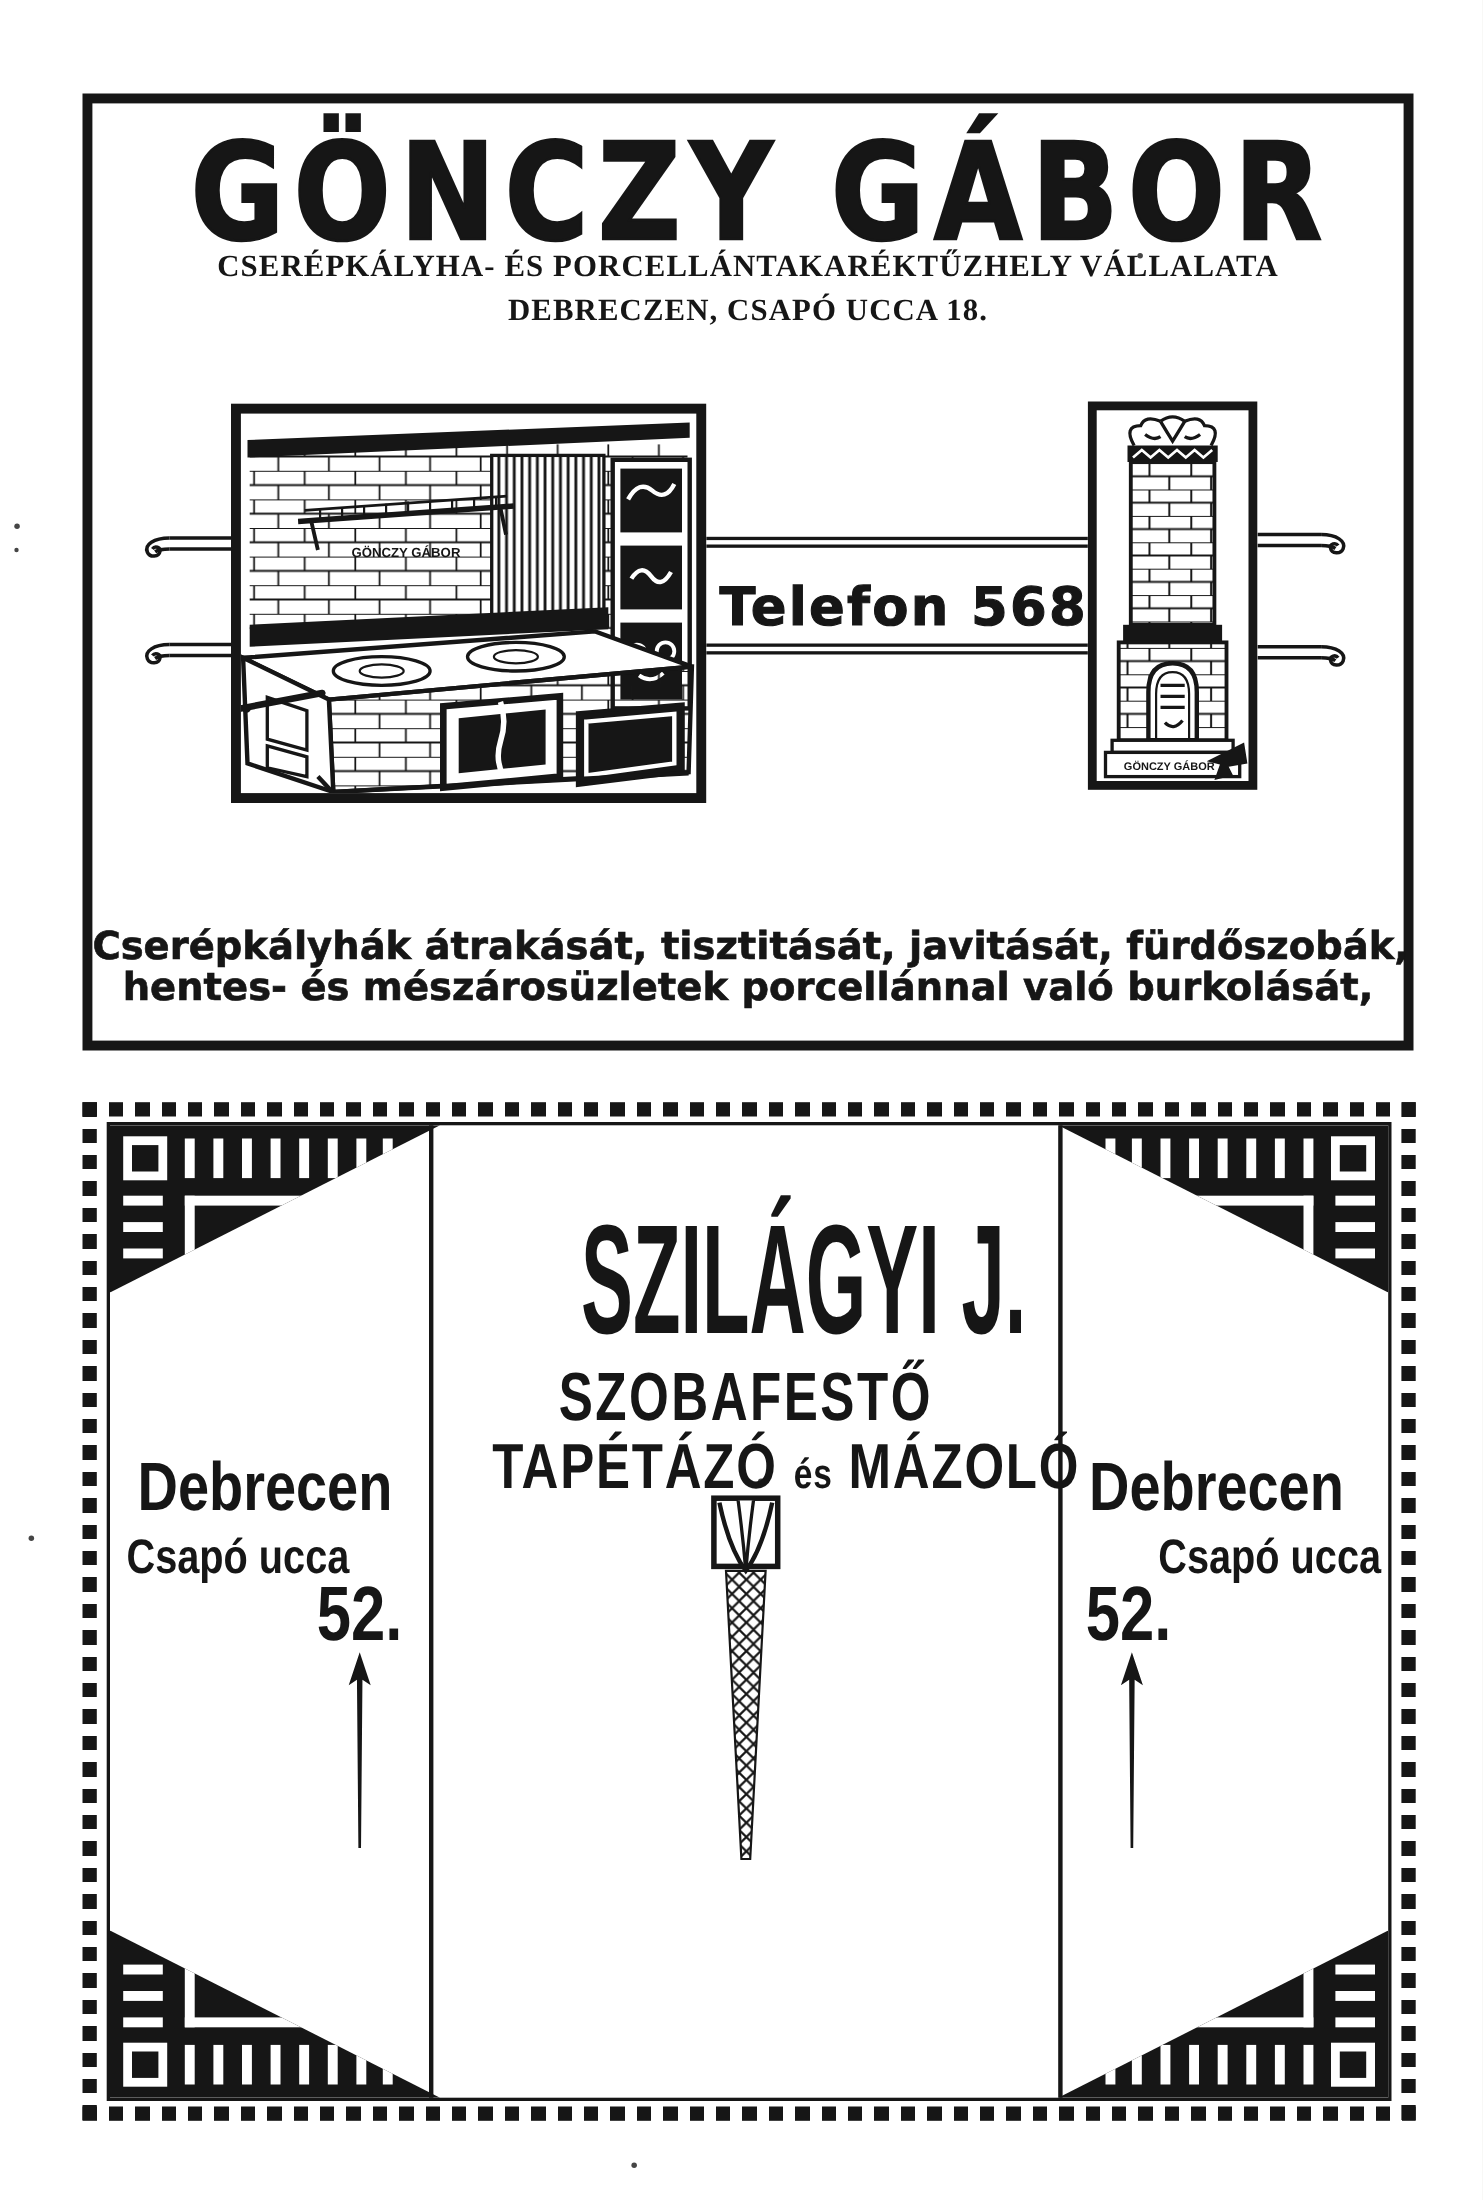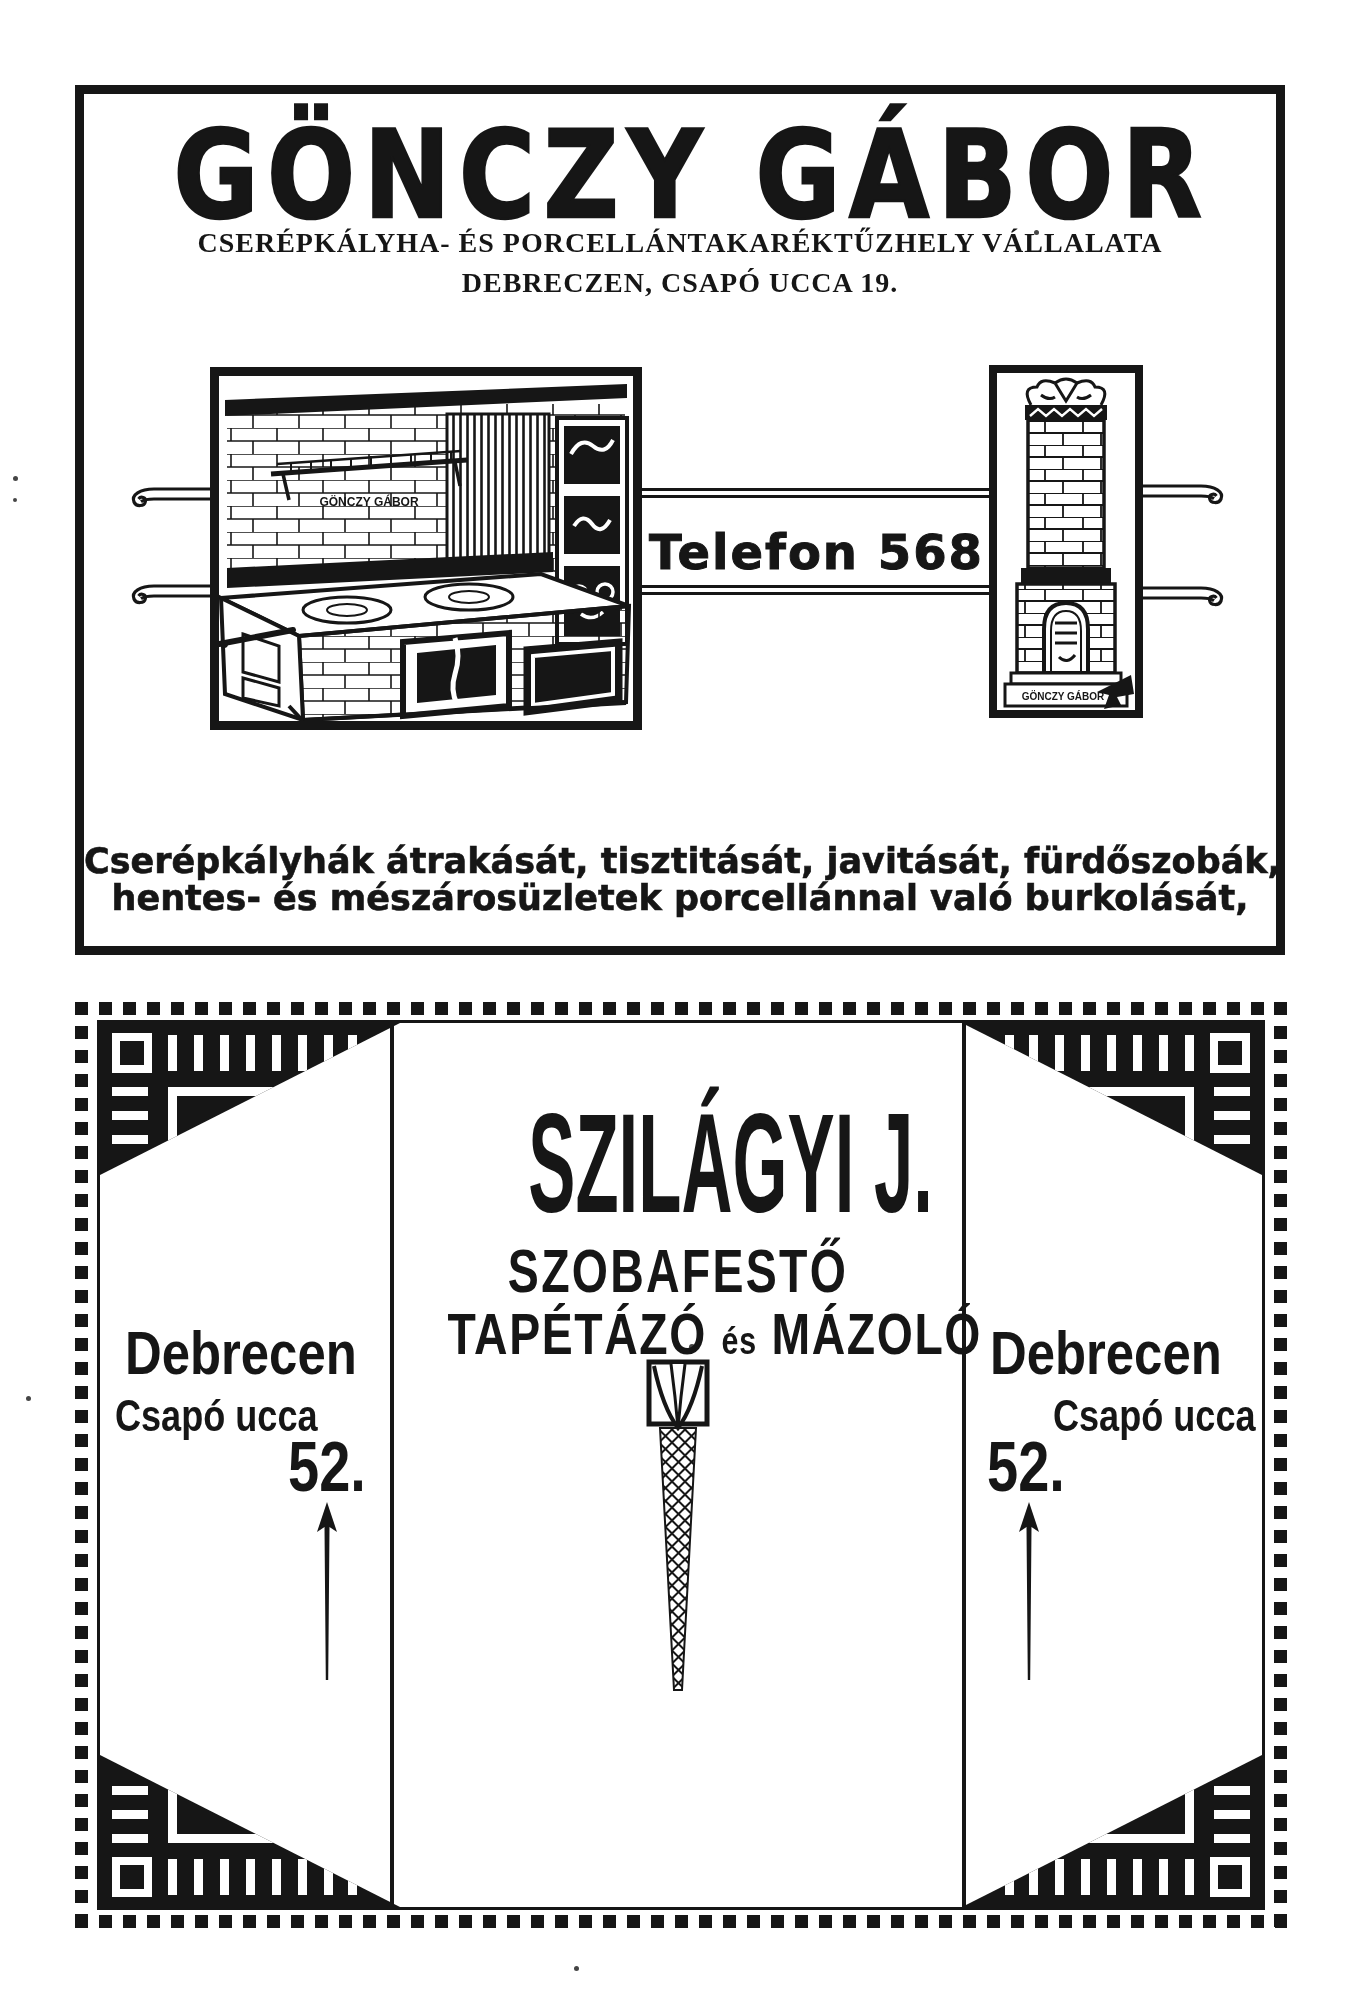--- a/index.html
+++ b/index.html
@@ -27,21 +27,21 @@
     -webkit-text-stroke:2.5px var(--ink);
   }
   .gonczy-sub{
     left:0;right:0;text-align:center;
     font-family:"Liberation Serif",serif;font-weight:bold;
     font-size:28px;line-height:1.05;letter-spacing:1px;white-space:nowrap;
   }
   .frame{border:9px solid var(--ink);box-sizing:content-box;background:#fff;}
   .midrule{height:4px;border-top:3px solid var(--ink);border-bottom:3px solid var(--ink);}
   .telefon{
-    text-align:center;font-family:"DejaVu Sans",sans-serif;font-weight:bold;
+    text-align:right;font-family:"DejaVu Sans",sans-serif;font-weight:bold;
     font-size:48px;letter-spacing:2px;-webkit-text-stroke:1px var(--ink);white-space:nowrap;
   }
   .elvallal{
     left:0;right:0;text-align:center;font-family:"DejaVu Sans",sans-serif;
     font-weight:bold;font-size:38px;letter-spacing:7px;-webkit-text-stroke:.8px var(--ink);
   }
   .services{
     left:0;right:0;text-align:center;font-family:"DejaVu Sans",sans-serif;
     font-weight:bold;font-size:35px;line-height:1;white-space:nowrap;
     -webkit-text-stroke:.6px var(--ink);
@@ -84,21 +84,21 @@
   <div class="speck" style="left:1034px;top:230px;width:5px;height:5px;"></div>
   <div class="speck" style="left:26px;top:1396px;width:5px;height:5px;"></div>
   <div class="speck" style="left:574px;top:1966px;width:5px;height:5px;"></div>
 
   <div class="abs gonczy-ad">
 
     <div class="abs gonczy-title">GÖNCZY GÁBOR</div>
 
     <div class="abs gonczy-sub" style="top:134px;">CSERÉPKÁLYHA- ÉS PORCELLÁNTAKARÉKTŰZHELY VÁLLALATA</div>
 
-    <div class="abs gonczy-sub" style="top:174px;">DEBRECZEN, CSAPÓ UCCA 19.</div>
+    <div class="abs gonczy-sub" style="top:174px;">DEBRECZEN, CSAPÓ UCCA 18.</div>
 
     <div class="abs" style="left:44px;top:390px;width:84px;height:24px;">
       <svg width="84" height="24" viewBox="0 0 84 24">
         <g stroke="#161616" stroke-width="3.2" fill="none">
           <path d="M26,5 H84"></path>
             <path d="M26,15 H84"></path>
           <path d="M26,5 C12,5 3,11 6,18 c2.2,5 10.5,4.6 11.4,-0.6 c0.7,-4 -4.6,-5.6 -6.8,-2.4"></path>
           <path d="M26,15 C19,15 15,16.2 13,17.6"></path>
         </g>
       </svg>

